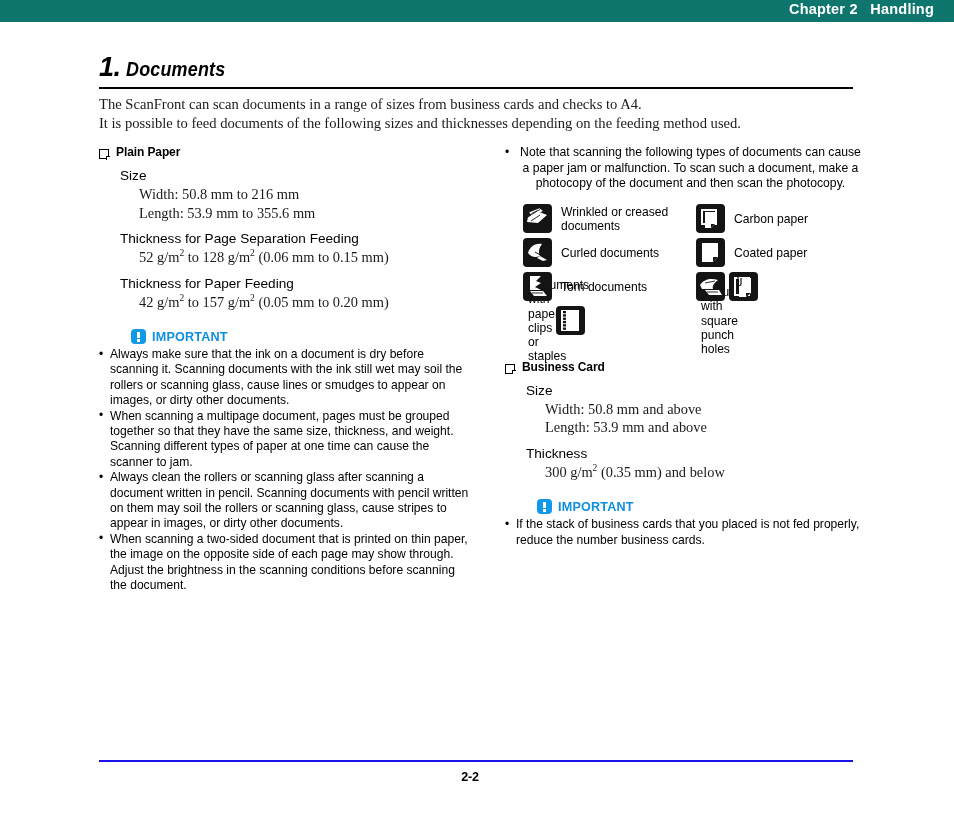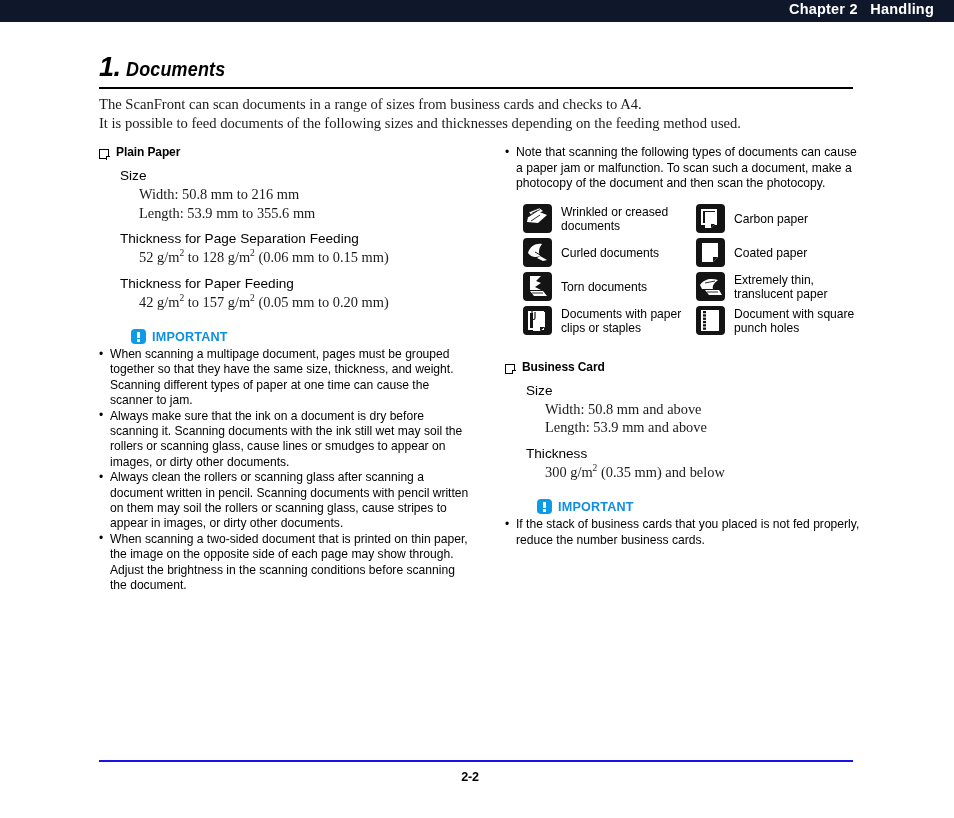--- a/index.html
+++ b/index.html
@@ -15,21 +15,21 @@
     color: #000000;
     overflow: hidden;
   }
 
   
   .header-band {
     position: absolute;
     top: 0; left: 0;
     width: 954px;
     height: 22px;
-    background: #0f172a;
+    background: #0f766e;
   }
   .header-text {
     position: absolute;
     right: 20px;
     top: 1px;
     color: #ffffff;
     font-size: 14.5px;
     font-weight: bold;
     letter-spacing: 0.2px;
     white-space: pre;
@@ -209,20 +209,21 @@
     left: 0;
     top: -0.5px;
     font-size: 12px;
   }
 
   
   ul.note-list {
     list-style: none;
     margin: 0;
     padding: 0;
+    text-align: center;
   }
   ul.note-list > li {
     position: relative;
     padding-left: 11px;
     font-size: 12.2px;
     line-height: 15.6px;
   }
   ul.note-list > li::before {
     content: "\2022";
     position: absolute;
@@ -312,22 +313,22 @@
 
   <div class="spec-label">Thickness for Paper Feeding</div>
   <div class="spec-value"><span>42 g/m</span><sup>2</sup><span> to 157 g/m</span><sup>2</sup><span> (0.05 mm to 0.20 mm)</span></div>
 
   <div class="important-block">
     <div class="important-head">
       <span class="important-icon"></span>
       <span class="important-title">IMPORTANT</span>
     </div>
     <ul class="dot-list">
+      <li>Always make sure that the ink on a document is dry before scanning it. Scanning documents with the ink still wet may soil the rollers or scanning glass, cause lines or smudges to appear on images, or dirty other documents.</li>
       <li>When scanning a multipage document, pages must be grouped together so that they have the same size, thickness, and weight. Scanning different types of paper at one time can cause the scanner to jam.</li>
-      <li>Always make sure that the ink on a document is dry before scanning it. Scanning documents with the ink still wet may soil the rollers or scanning glass, cause lines or smudges to appear on images, or dirty other documents.</li>
       <li>Always clean the rollers or scanning glass after scanning a document written in pencil. Scanning documents with pencil written on them may soil the rollers or scanning glass, cause stripes to appear in images, or dirty other documents.</li>
       <li>When scanning a two-sided document that is printed on thin paper, the image on the opposite side of each page may show through. Adjust the brightness in the scanning conditions before scanning the document.</li>
     </ul>
   </div>
 </div>
 
 <div class="col-right">
 
   <ul class="note-list">
     <li>Note that scanning the following types of documents can cause a paper jam or malfunction. To scan such a document, make a photocopy of the document and then scan the photocopy.</li>
@@ -381,21 +382,20 @@
     </div>
     <div class="icon-caption">Torn documents</div>
     <div class="glyph-tile">
       <svg width="29" height="29" viewBox="0 0 29 29">
         <path d="M4 13 C8 7, 15 6, 22 8 C18 11, 16 14, 17 17 L6 17 Z" fill="#ffffff"></path>
         <polygon points="9,18 23,18 26,23 13,23" fill="#ffffff"></polygon>
         <path d="M11 20 L22 20" stroke="#141414" stroke-width="0.9" fill="none"></path>
         <path d="M9 11 L19 9" stroke="#141414" stroke-width="0.9" fill="none"></path>
       </svg>
     </div>
-    <div class="icon-caption">Extremely thin, translucent paper</div>
 
     <div class="glyph-tile">
       <svg width="29" height="29" viewBox="0 0 29 29">
         <rect x="5" y="5" width="16" height="19" fill="#ffffff"></rect>
         <rect x="7" y="7" width="12" height="15" fill="#141414"></rect>
         <polygon points="10,6 22,6 22,21 17,25 10,25" fill="#ffffff"></polygon>
         <polygon points="17,25 17,21 22,21" fill="#141414"></polygon>
         <path d="M9 4 L9 12 C9 14, 12 14, 12 12 L12 6" stroke="#141414" stroke-width="1.2" fill="none"></path>
       </svg>
     </div>

